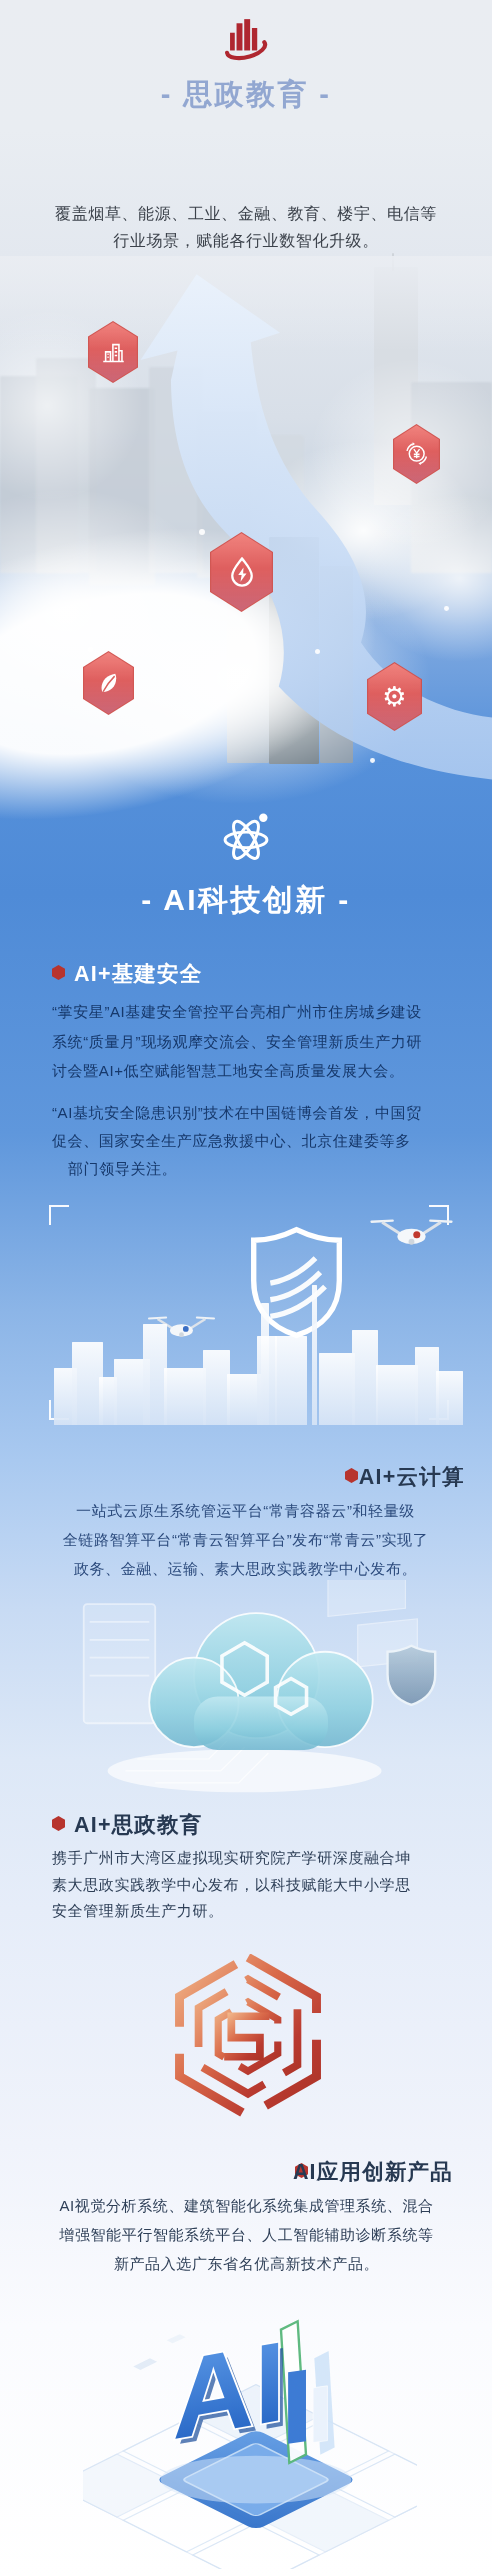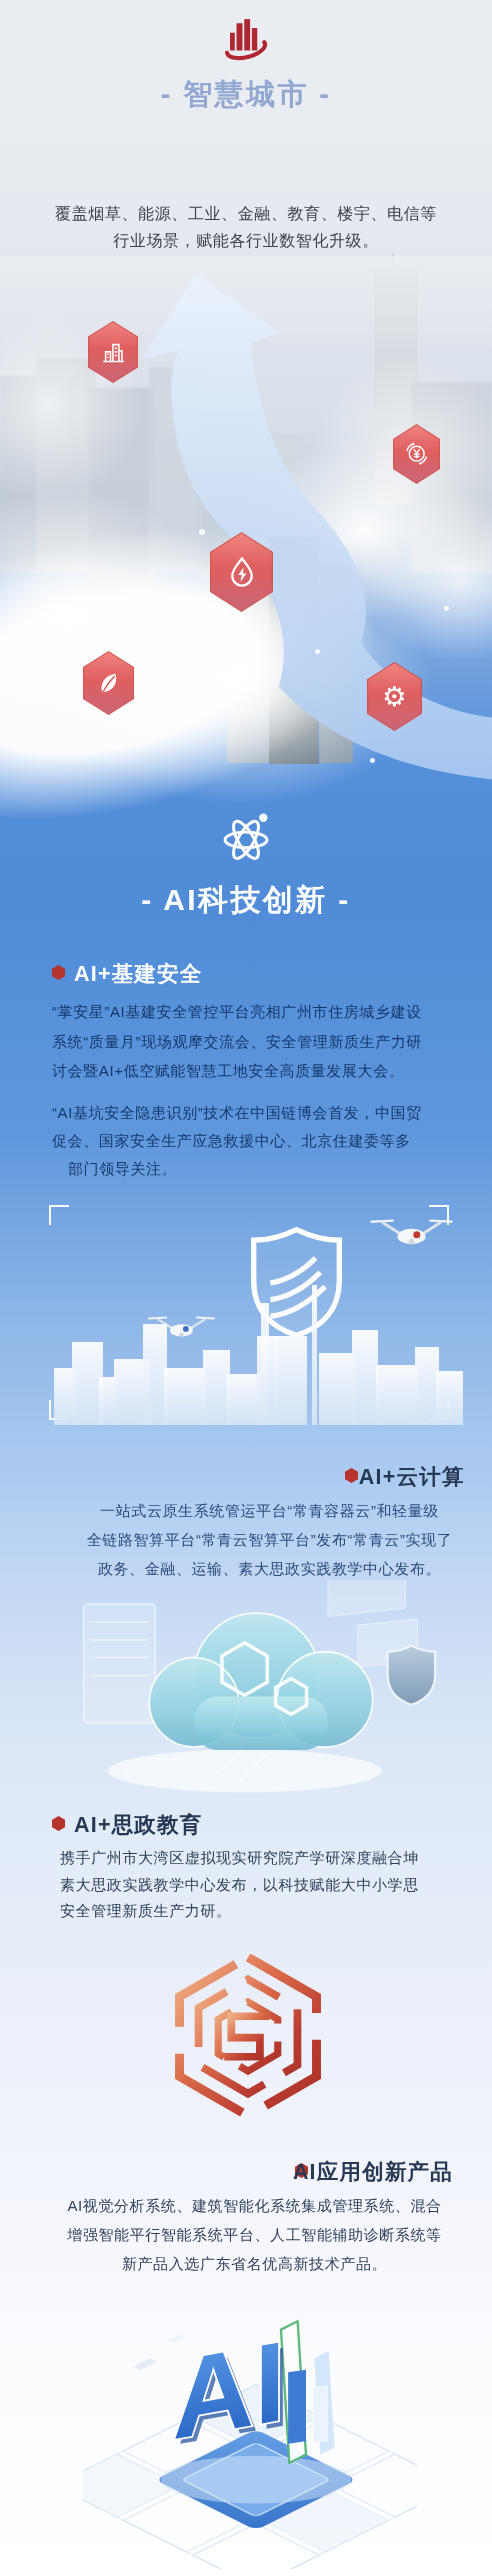--- a/index.html
+++ b/index.html
@@ -33,22 +33,22 @@
     display:flex;align-items:center;justify-content:center;}
   .gear-glyph{color:#fff;font-size:27.4px;line-height:1;}
   
   .ai-title{top:880px;font-size:30px;font-weight:bold;color:#ffffff;letter-spacing:2.4px;}
   .bullet{position:absolute;width:13px;height:15px;background:#B7342E;
     clip-path:polygon(50% 0,100% 25%,100% 75%,50% 100%,0 75%,0 25%);}
   .h-white{position:absolute;font-size:21.5px;font-weight:bold;color:#ffffff;letter-spacing:1.2px;}
   .h-dark{position:absolute;font-size:21.5px;font-weight:bold;color:#27395299;letter-spacing:1.2px;color:#273952;}
   .pline{position:absolute;font-size:15px;letter-spacing:0.6px;white-space:nowrap;}
   .pnavy{color:#16386B;}
-  .pnavy2{color:#2B4A7C;margin-left:24px;}
-  .pslate{color:#2E3F57;margin-left:8px;}
+  .pnavy2{color:#2B4A7C;}
+  .pslate{color:#2E3F57;}
   .pctr{left:49px;width:393px;text-align:center;}
   
   .br{position:absolute;width:20px;height:20px;}
   .br-tl{border-top:2.4px solid rgba(255,255,255,.95);border-left:2.4px solid rgba(255,255,255,.95);}
   .br-tr{border-top:2.4px solid rgba(255,255,255,.95);border-right:2.4px solid rgba(255,255,255,.95);}
   .br-bl{border-bottom:2.4px solid rgba(255,255,255,.95);border-left:2.4px solid rgba(255,255,255,.95);}
   .br-br{border-bottom:2.4px solid rgba(255,255,255,.95);border-right:2.4px solid rgba(255,255,255,.95);}
   
   .sky-t{position:absolute;bottom:0;background:linear-gradient(180deg,#ffffff,#d6e4f6);opacity:.92;border-radius:0.6px;}
 </style>
@@ -60,21 +60,21 @@
   <svg class="abs" style="left:219px;top:15px" width="54" height="52" viewBox="0 0 90 88">
     <g fill="#AF2730">
       <rect x="18" y="30" width="8" height="30"></rect>
       <rect x="29" y="14" width="10" height="46"></rect>
       <rect x="42" y="7" width="10" height="53"></rect>
       <rect x="55" y="22" width="9" height="38"></rect>
     </g>
     <path d="M13,64 A33,15 -14 1 0 76,46" fill="none" stroke="#AF2730" stroke-width="7" stroke-linecap="round"></path>
   </svg>
 
-  <div class="abs ctr subtitle">- 智慧城市 -</div>
+  <div class="abs ctr subtitle">- 思政教育 -</div>
   <div class="abs ctr intro-line" style="top:231px">行业场景，赋能各行业数智化升级。</div>
   <div class="abs ctr intro-line" style="top:204px">覆盖烟草、能源、工业、金融、教育、楼宇、电信等</div>
 
   <div>
 
     <div class="bld" style="left:374px;top:267px;width:44px;height:238px;background:#d8dde3;opacity:.9;filter:blur(0.6px)"></div>
     <div class="bld" style="left:392px;top:253px;width:2.4px;height:18px;background:#cfd4da"></div>
     <div class="bld" style="left:411px;top:382px;width:81px;height:191px;background:#ccd3db;opacity:.85;filter:blur(0.9px)"></div>
     <div class="bld" style="left:0;top:376px;width:78px;height:197px;background:#c2cad4;opacity:.8;filter:blur(1.2px)"></div>
     <div class="bld" style="left:36px;top:358px;width:60px;height:215px;background:#cdd4dc;opacity:.85;filter:blur(1.2px)"></div>

